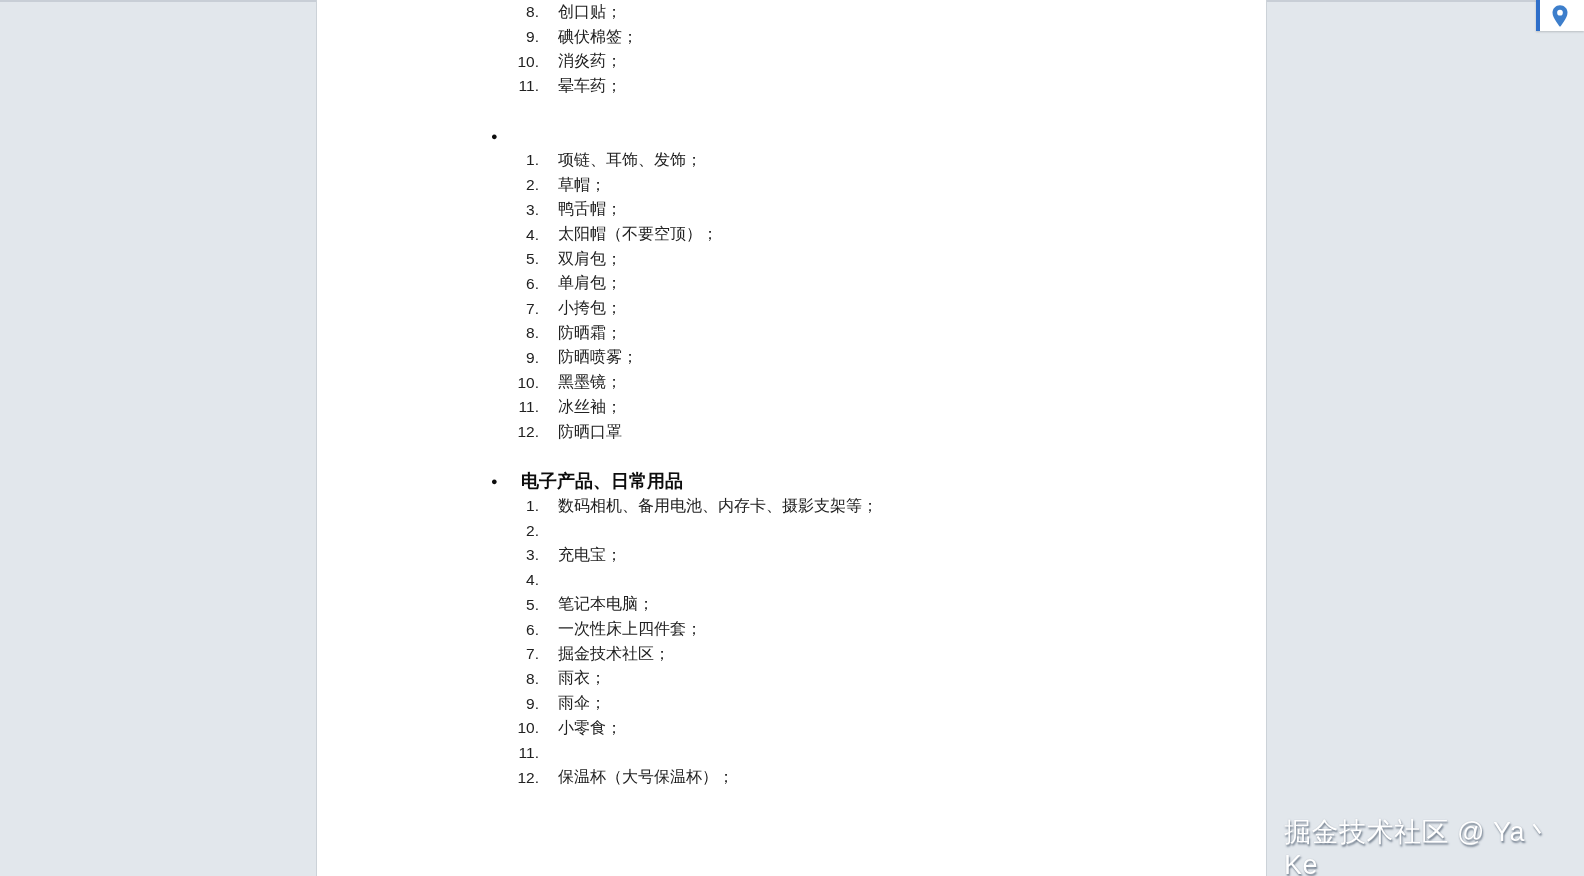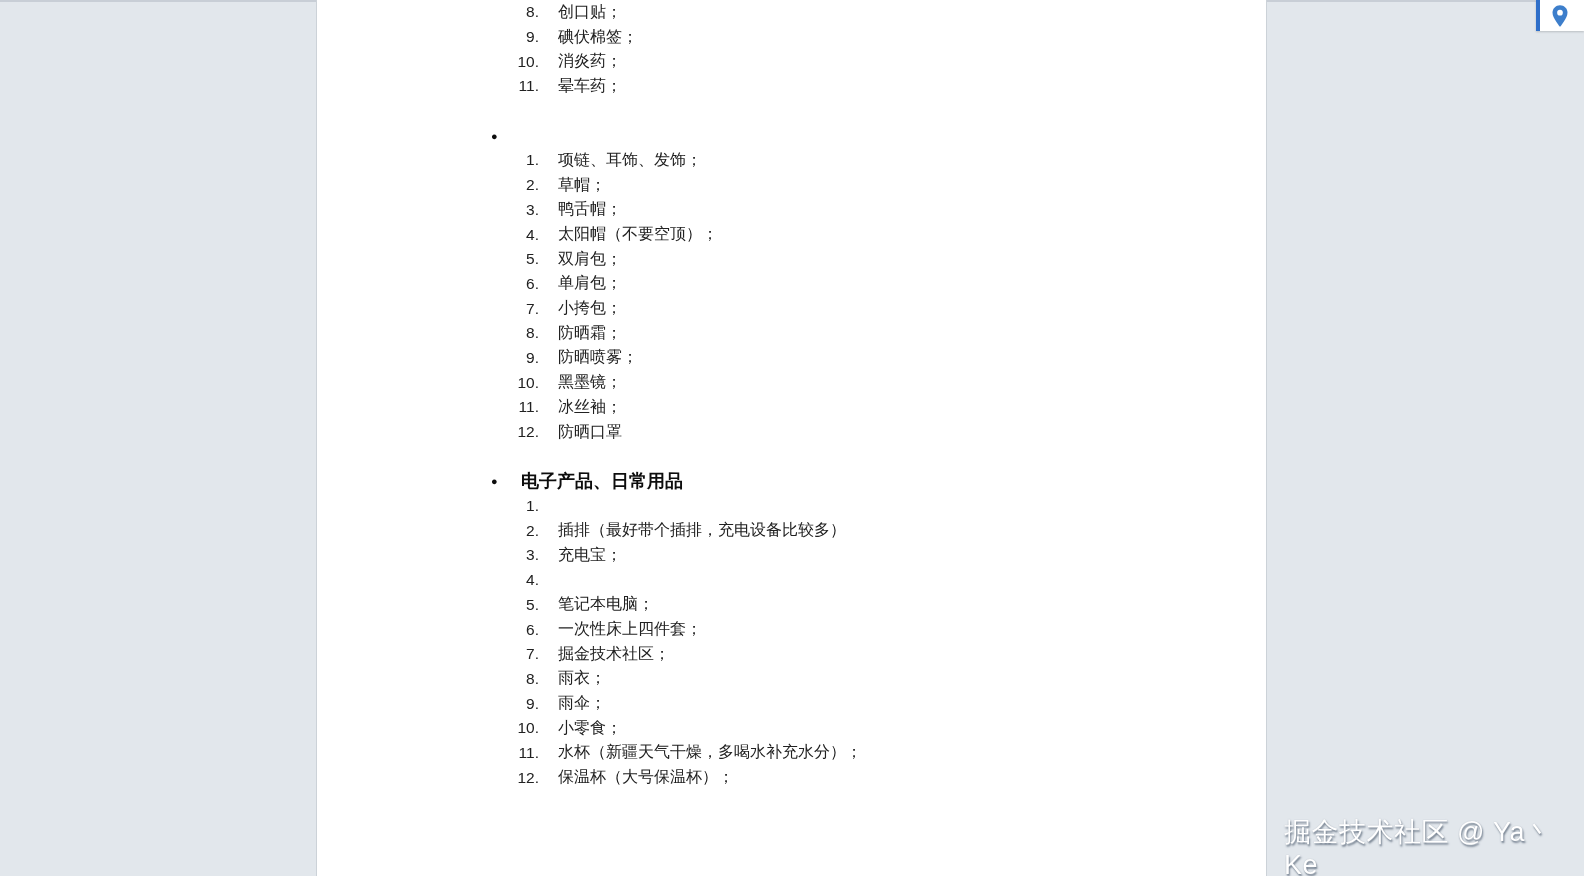--- a/index.html
+++ b/index.html
@@ -191,24 +191,24 @@
           <span class="num">12.</span>
           <span class="txt">防晒口罩</span>
         </div>
         <div class="row blank-row"></div>
         <div class="row heading-row">
           <span class="bullet">●</span>
           <span class="heading-text">电子产品、日常用品</span>
         </div>
         <div class="row item-row">
           <span class="num">1.</span>
+          <span class="txt">数码相机、备用电池、内存卡、摄影支架等；</span>
         </div>
         <div class="row item-row">
           <span class="num">2.</span>
-          <span class="txt">插排（最好带个插排，充电设备比较多）</span>
         </div>
         <div class="row item-row">
           <span class="num">3.</span>
           <span class="txt">充电宝；</span>
         </div>
         <div class="row item-row">
           <span class="num">4.</span>
         </div>
         <div class="row item-row">
           <span class="num">5.</span>
@@ -229,21 +229,20 @@
         <div class="row item-row">
           <span class="num">9.</span>
           <span class="txt">雨伞；</span>
         </div>
         <div class="row item-row">
           <span class="num">10.</span>
           <span class="txt">小零食；</span>
         </div>
         <div class="row item-row">
           <span class="num">11.</span>
-          <span class="txt">水杯（新疆天气干燥，多喝水补充水分）；</span>
         </div>
         <div class="row item-row">
           <span class="num">12.</span>
           <span class="txt">保温杯（大号保温杯）；</span>
         </div>
       </div>
   </div>
 
   <div class="pin-box">
     <span class="pin-bar"></span>

